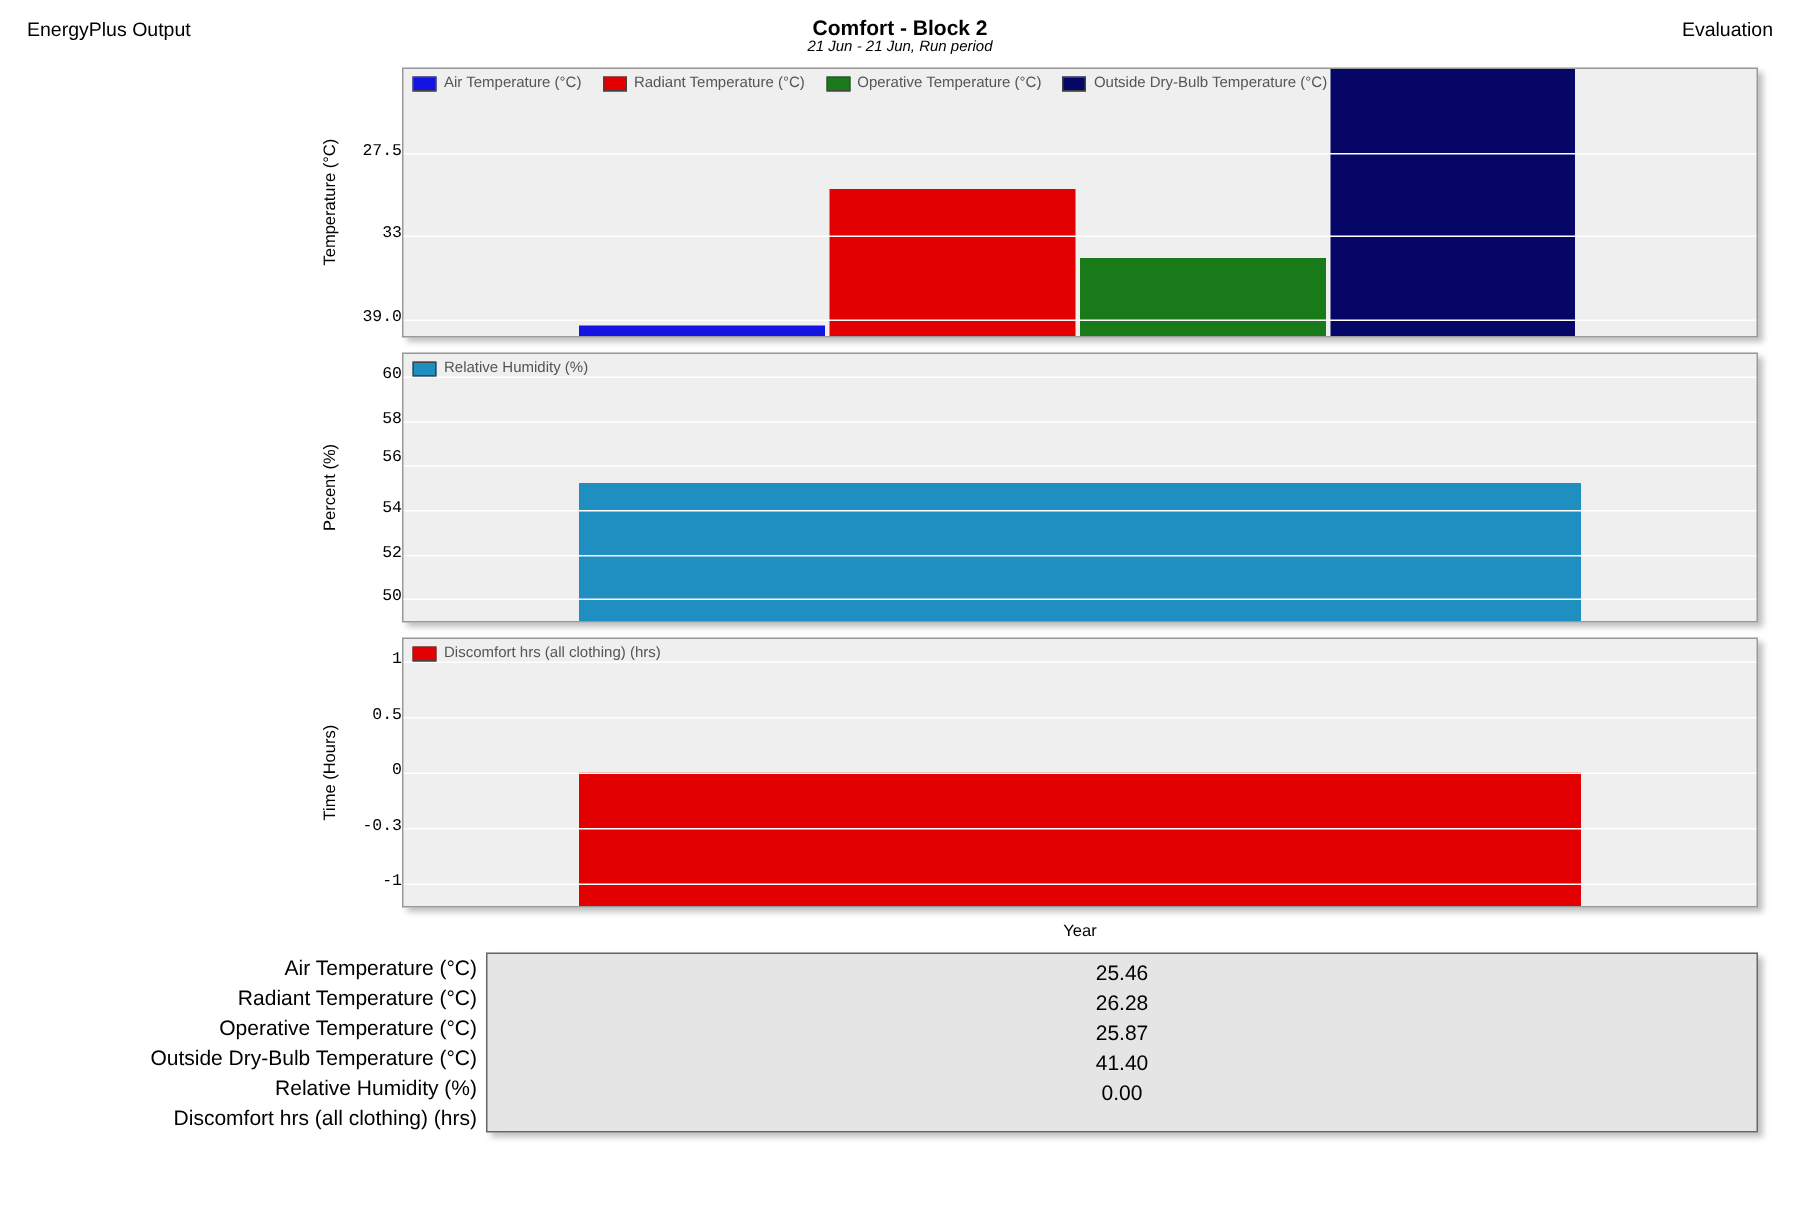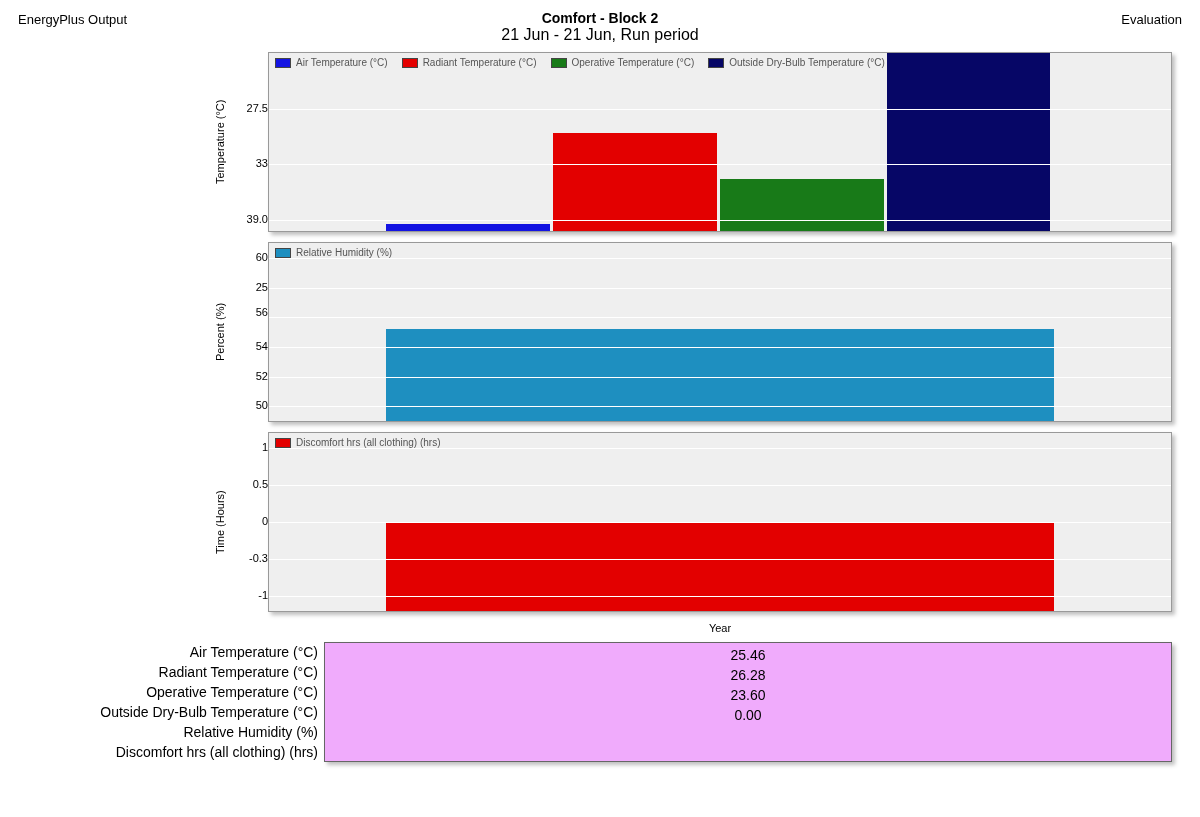--- a/index.html
+++ b/index.html
@@ -17,21 +17,21 @@
     margin-bottom: 8px;
   }
   .header-left, .header-right {
     position: absolute;
     top: 2px;
     font-size: 13px;
   }
   .header-left { left: 0; }
   .header-right { right: 0; }
   .title { font-size: 14px; font-weight: bold; }
-  .subtitle { font-size: 16px; }
+  .subtitle { font-size: 10px; font-style: italic; }
 
   .chart-block {
     display: flex;
     align-items: stretch;
     margin-bottom: 10px;
   }
   .ylabel-rotate {
     writing-mode: vertical-rl;
     transform: rotate(180deg);
     text-align: center;
@@ -40,20 +40,21 @@
     padding-right: 2px;
   }
   .yticks {
     display: flex;
     flex-direction: column;
     justify-content: space-between;
     text-align: right;
     font-size: 11px;
     padding-right: 4px;
     width: 38px;
+    font-family: Liberation Mono, monospace;
   }
   .plot-shell {
     flex: 1;
     position: relative;
   }
   .plot {
     background: #EFEFEF;
     border: 1px solid #999;
     box-shadow: 3px 3px 4px rgba(0,0,0,0.25);
     position: relative;
@@ -104,21 +105,21 @@
     width: 288px;
     text-align: right;
     font-size: 14px;
     line-height: 20px;
     padding-right: 6px;
   }
   .table-values-box {
     flex: 1;
     border: 1px solid #666;
     box-shadow: 3px 3px 4px rgba(0,0,0,0.25);
-    background: #f0abfc;
+    background: #e5e5e5;
     text-align: center;
     font-size: 14px;
     line-height: 20px;
     padding: 2px 0;
   }
   .row { white-space: nowrap; }
 </style>
 </head>
 <body>
 
@@ -166,21 +167,21 @@
         <div class="grid-line" style="top: 111.25px;"></div>
         <div class="grid-line" style="top: 166.875px;"></div>
       </div>
   </div>
 </div>
 
 <div class="chart-block" style="margin-left:194px; margin-right:10px;">
   <div class="ylabel-rotate">Percent (%)</div>
   <div class="yticks" id="yticks-1" style="height: 178px; position: relative;">
       <div style="position: absolute; right: 0px; top: 8.83333px;">60</div>
-      <div style="position: absolute; right: 0px; top: 38.5px;">25</div>
+      <div style="position: absolute; right: 0px; top: 38.5px;">58</div>
       <div style="position: absolute; right: 0px; top: 64px;">56</div>
       <div style="position: absolute; right: 0px; top: 97.8333px;">54</div>
       <div style="position: absolute; right: 0px; top: 127.5px;">52</div>
       <div style="position: absolute; right: 0px; top: 157.167px; padding-left: 28px;">50</div>
     </div>
   <div class="plot-shell">
     <div class="plot" id="plot-1" style="height:180px;">
       <div class="legend" id="legend-1">
           <span class="legend-item">
             <span class="swatch" style="background: rgb(30, 143, 192);"></span>
@@ -236,16 +237,17 @@
       <div class="row">Air Temperature (°C)</div>
       <div class="row">Radiant Temperature (°C)</div>
       <div class="row">Operative Temperature (°C)</div>
       <div class="row">Outside Dry-Bulb Temperature (°C)</div>
       <div class="row">Relative Humidity (%)</div>
       <div class="row">Discomfort hrs (all clothing) (hrs)</div>
     </div>
   <div class="table-values-box" id="tbl-values">
       <div class="row">25.46</div>
       <div class="row">26.28</div>
-      <div class="row">23.60</div>
+      <div class="row">25.87</div>
+      <div class="row">41.40</div>
       <div class="row">0.00</div>
     </div>
 </div>
 
 </body></html>

